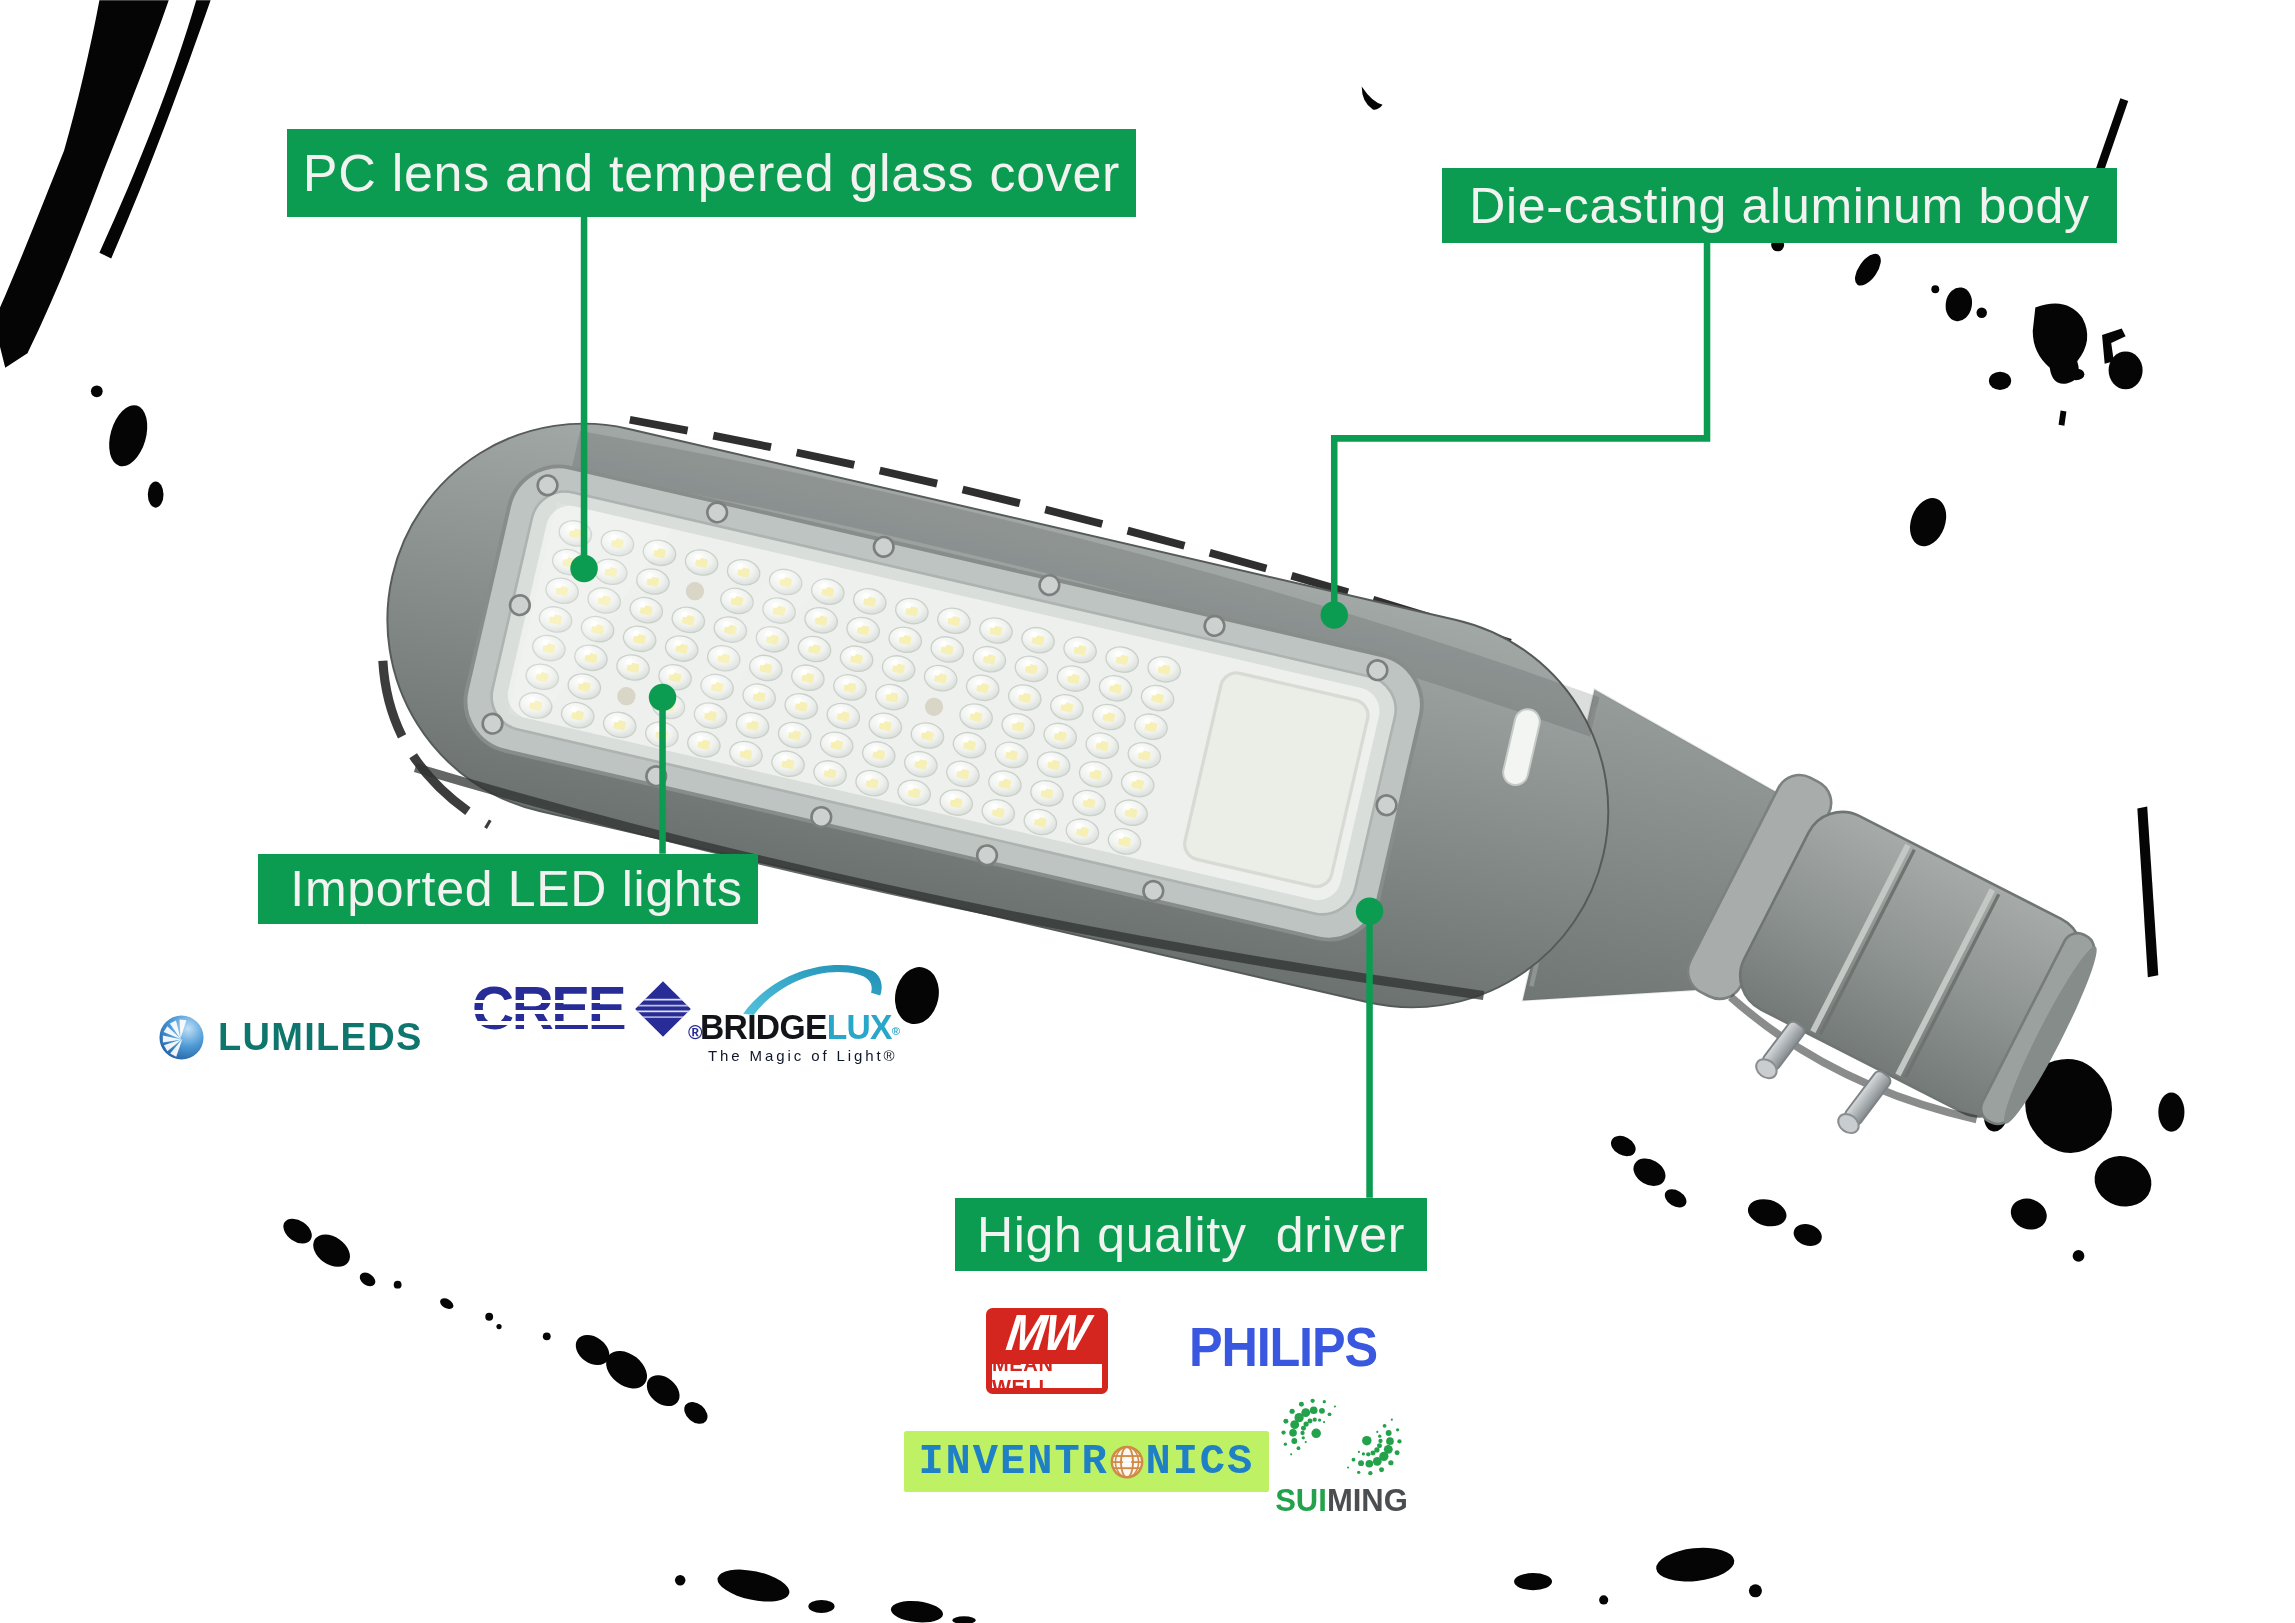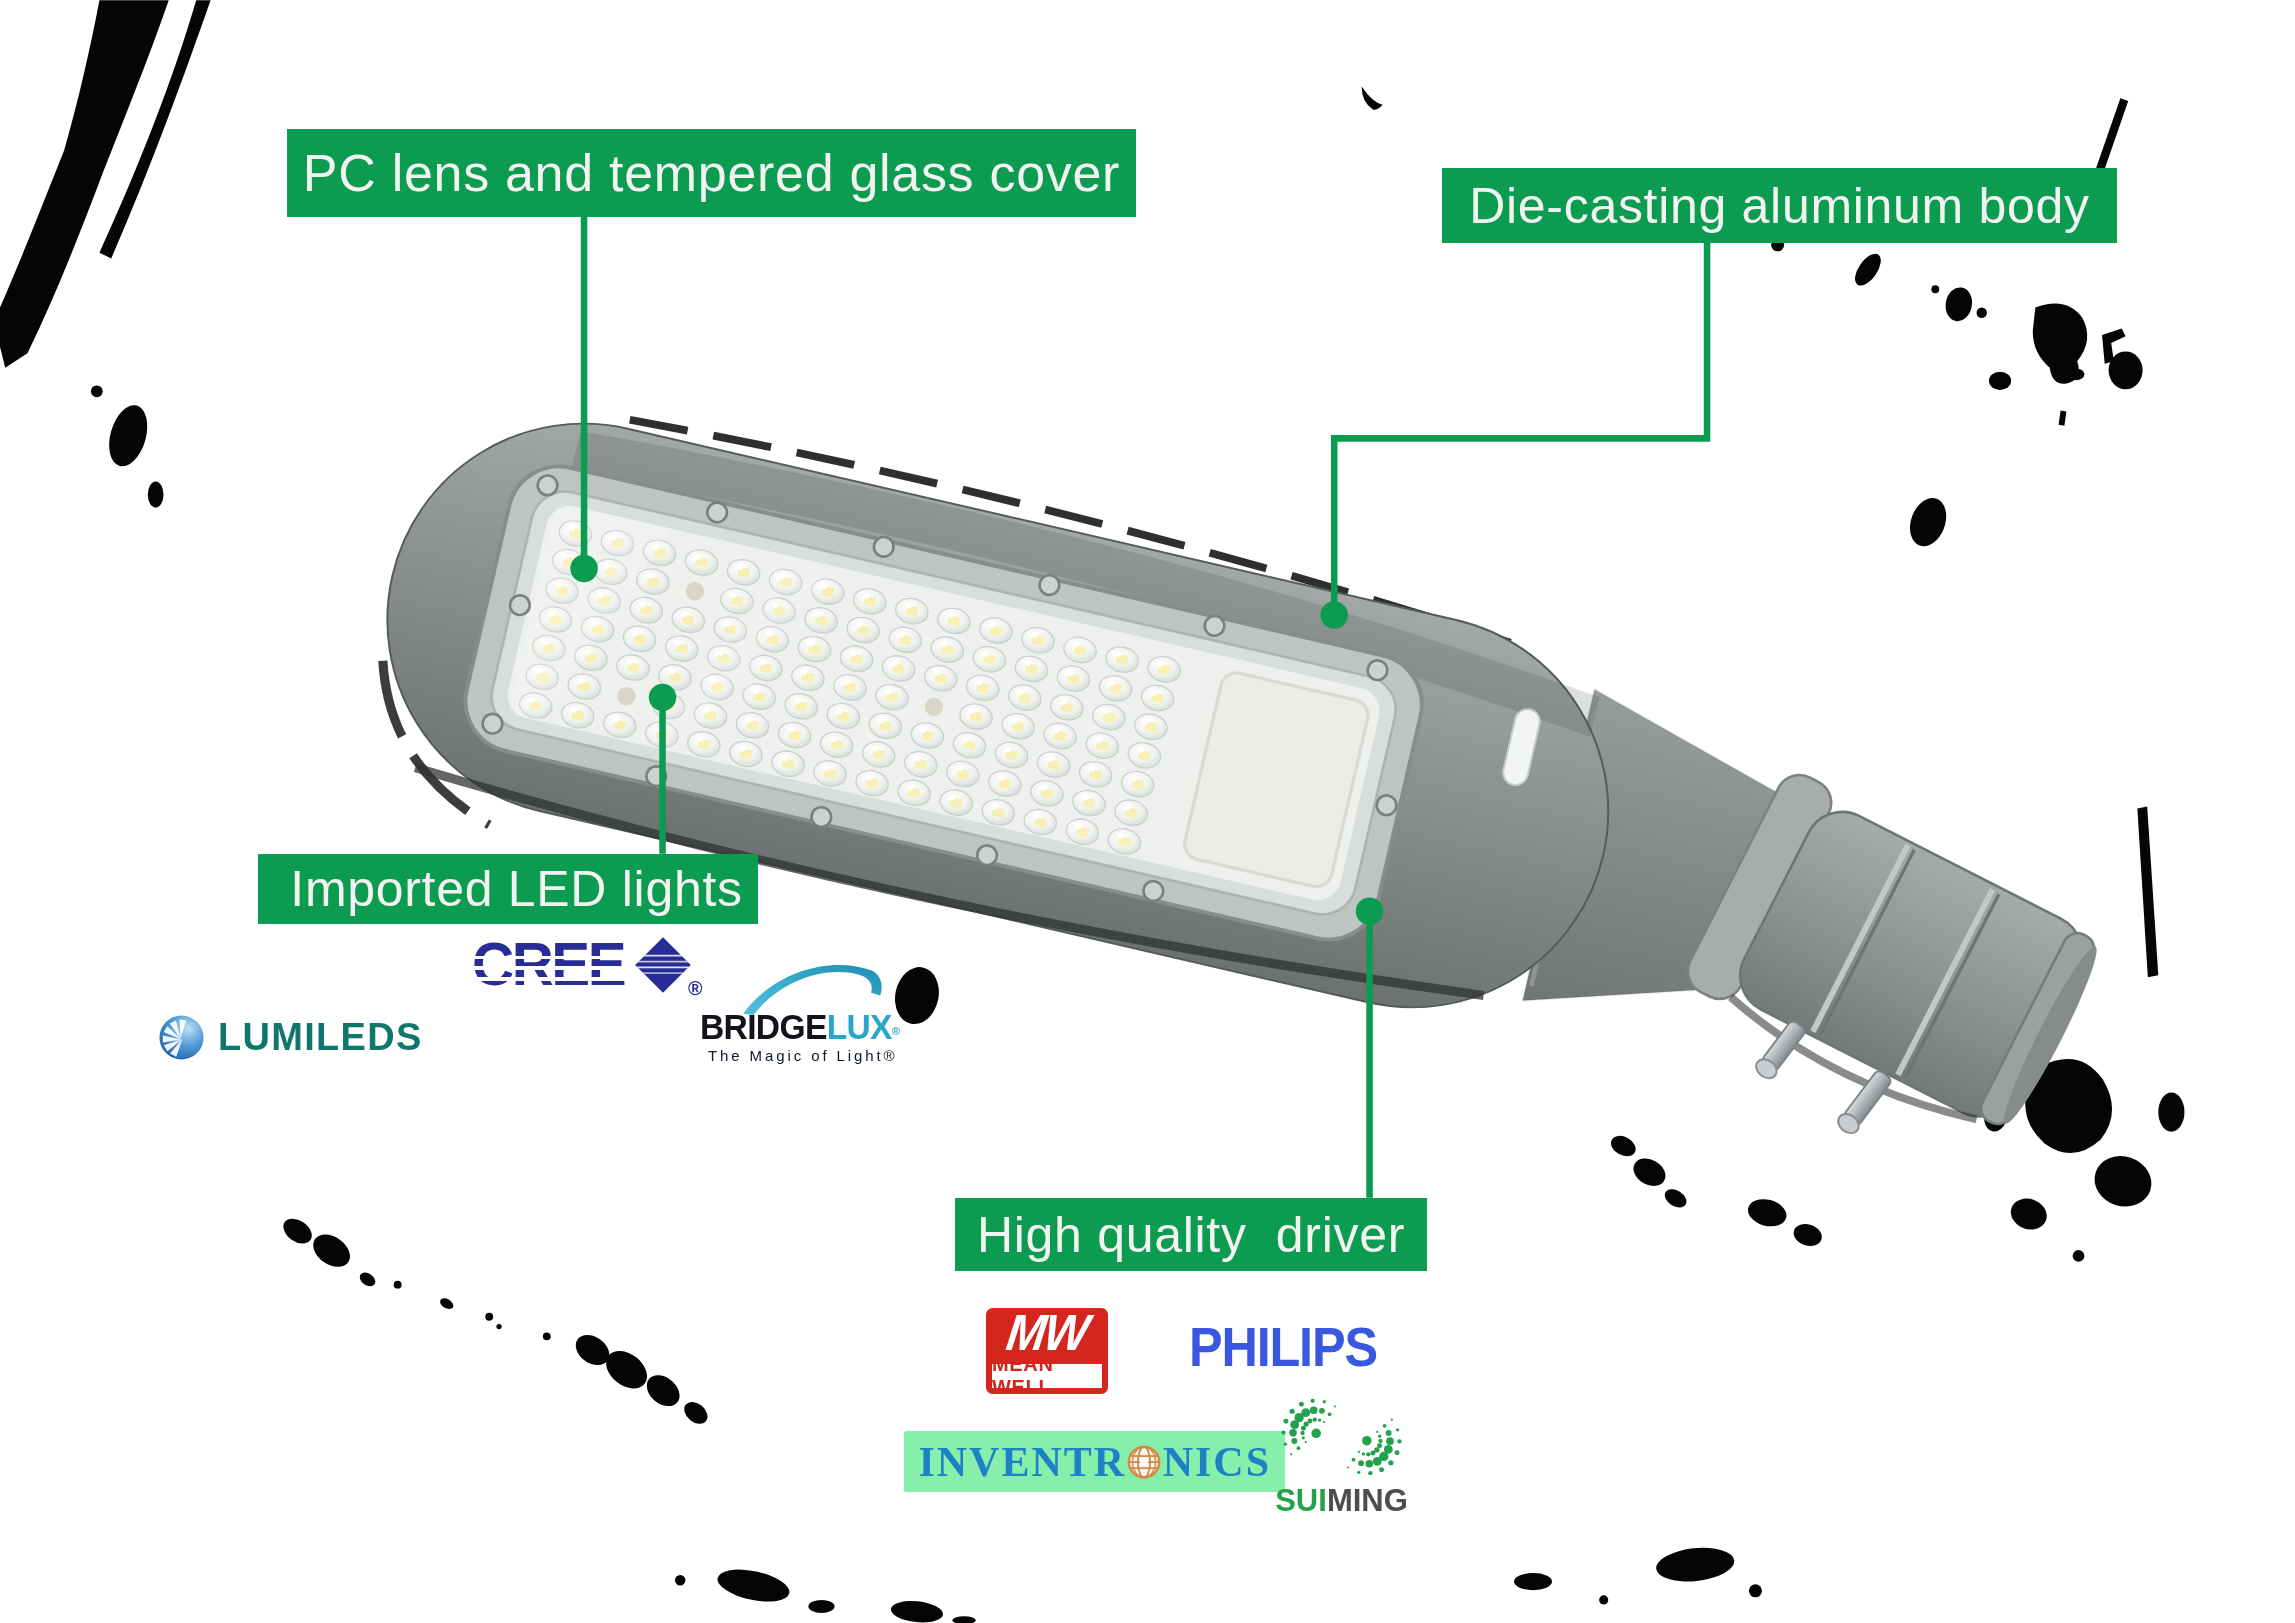--- a/index.html
+++ b/index.html
@@ -16,21 +16,21 @@
   #callout-die-casting  {left:1442px;top:168px;  width:675px;height:75px;font-size:50px;}
   #callout-imported-led {left:258px; top:854px; width:483px; height:70px;font-size:50px;padding-left:17px;}
   #callout-driver       {left:955px;top:1198px; width:472px; height:73px;font-size:50px;}
 
   
   .logo{position:absolute;}
   
   #lumileds{left:158px;top:1001px;height:72px;display:flex;align-items:center;gap:13px;}
   #lumileds .word{font-size:38px;font-weight:bold;letter-spacing:1.3px;color:#0f766e;}
   
-  #cree{left:472px;top:936px;height:72px;display:flex;align-items:flex-start;}
+  #cree{left:472px;top:980px;height:72px;display:flex;align-items:flex-start;}
   #cree .word-wrap{position:relative;height:60px;}
   #cree .word{font-size:62px;font-weight:bold;letter-spacing:-2.6px;color:#272C96;
               display:inline-block;transform:scaleX(.94);transform-origin:left top;line-height:56px;}
   #cree .stripe{position:absolute;left:-2.6px;right:-2.6px;height:3.9px;background:#ffffff;}
   #cree .s1{top:19.6px}#cree .s2{top:30px}#cree .s3{top:41px}#cree .s4{top:51px}
   #cree .reg{font-size:19.6px;color:#272C96;font-weight:bold;margin:41px 0 0 -3.9px;}
   
   #bridgelux{left:692px;top:955px;width:203px;height:124px;}
   #bridgelux .swoosh{position:absolute;right:7.9px;top:0;}
   #bridgelux .name{position:absolute;left:7.9px;top:52px;font-size:35px;font-weight:bold;
@@ -47,23 +47,23 @@
                 font-size:47px;font-weight:bold;font-style:italic;
                 transform:skewX(-8deg) scaleY(1.08);letter-spacing:-2px;}
   #meanwell .bar{position:absolute;left:5.9px;right:5.9px;bottom:6.5px;height:23.6px;background:#ffffff;
                  display:flex;align-items:center;justify-content:center;}
   #meanwell .bar span{color:#D4261F;font-size:20px;font-weight:bold;letter-spacing:0.7px;}
   
   #philips{left:1189px;top:1314px;}
   #philips .word{font-size:56px;font-weight:bold;color:#3A57DF;letter-spacing:-1.3px;
                  display:inline-block;transform:scaleX(.9);transform-origin:left top;}
   
-  #inventronics{left:904px;top:1431px;background:#86efac;border-radius:2.6px;
+  #inventronics{left:904px;top:1431px;background:#bef264;border-radius:2.6px;
                 padding:6.5px 14.4px;display:flex;align-items:center;
-                font-family:Liberation Serif, serif;}
+                font-family:Liberation Mono, monospace;}
   #inventronics .part{font-size:42px;font-weight:bold;letter-spacing:2px;color:#2080C6;}
   #inventronics svg{margin:0 1.3px;}
   
   #suiming{left:1263px;top:1397px;width:157px;text-align:center;}
   #suiming .name{margin-top:3.9px;font-size:31px;font-weight:bold;letter-spacing:0px;}
   #suiming .green{color:#23A14B}
   #suiming .gray{color:#4A4E50}
 </style>
 </head>
 <body>

